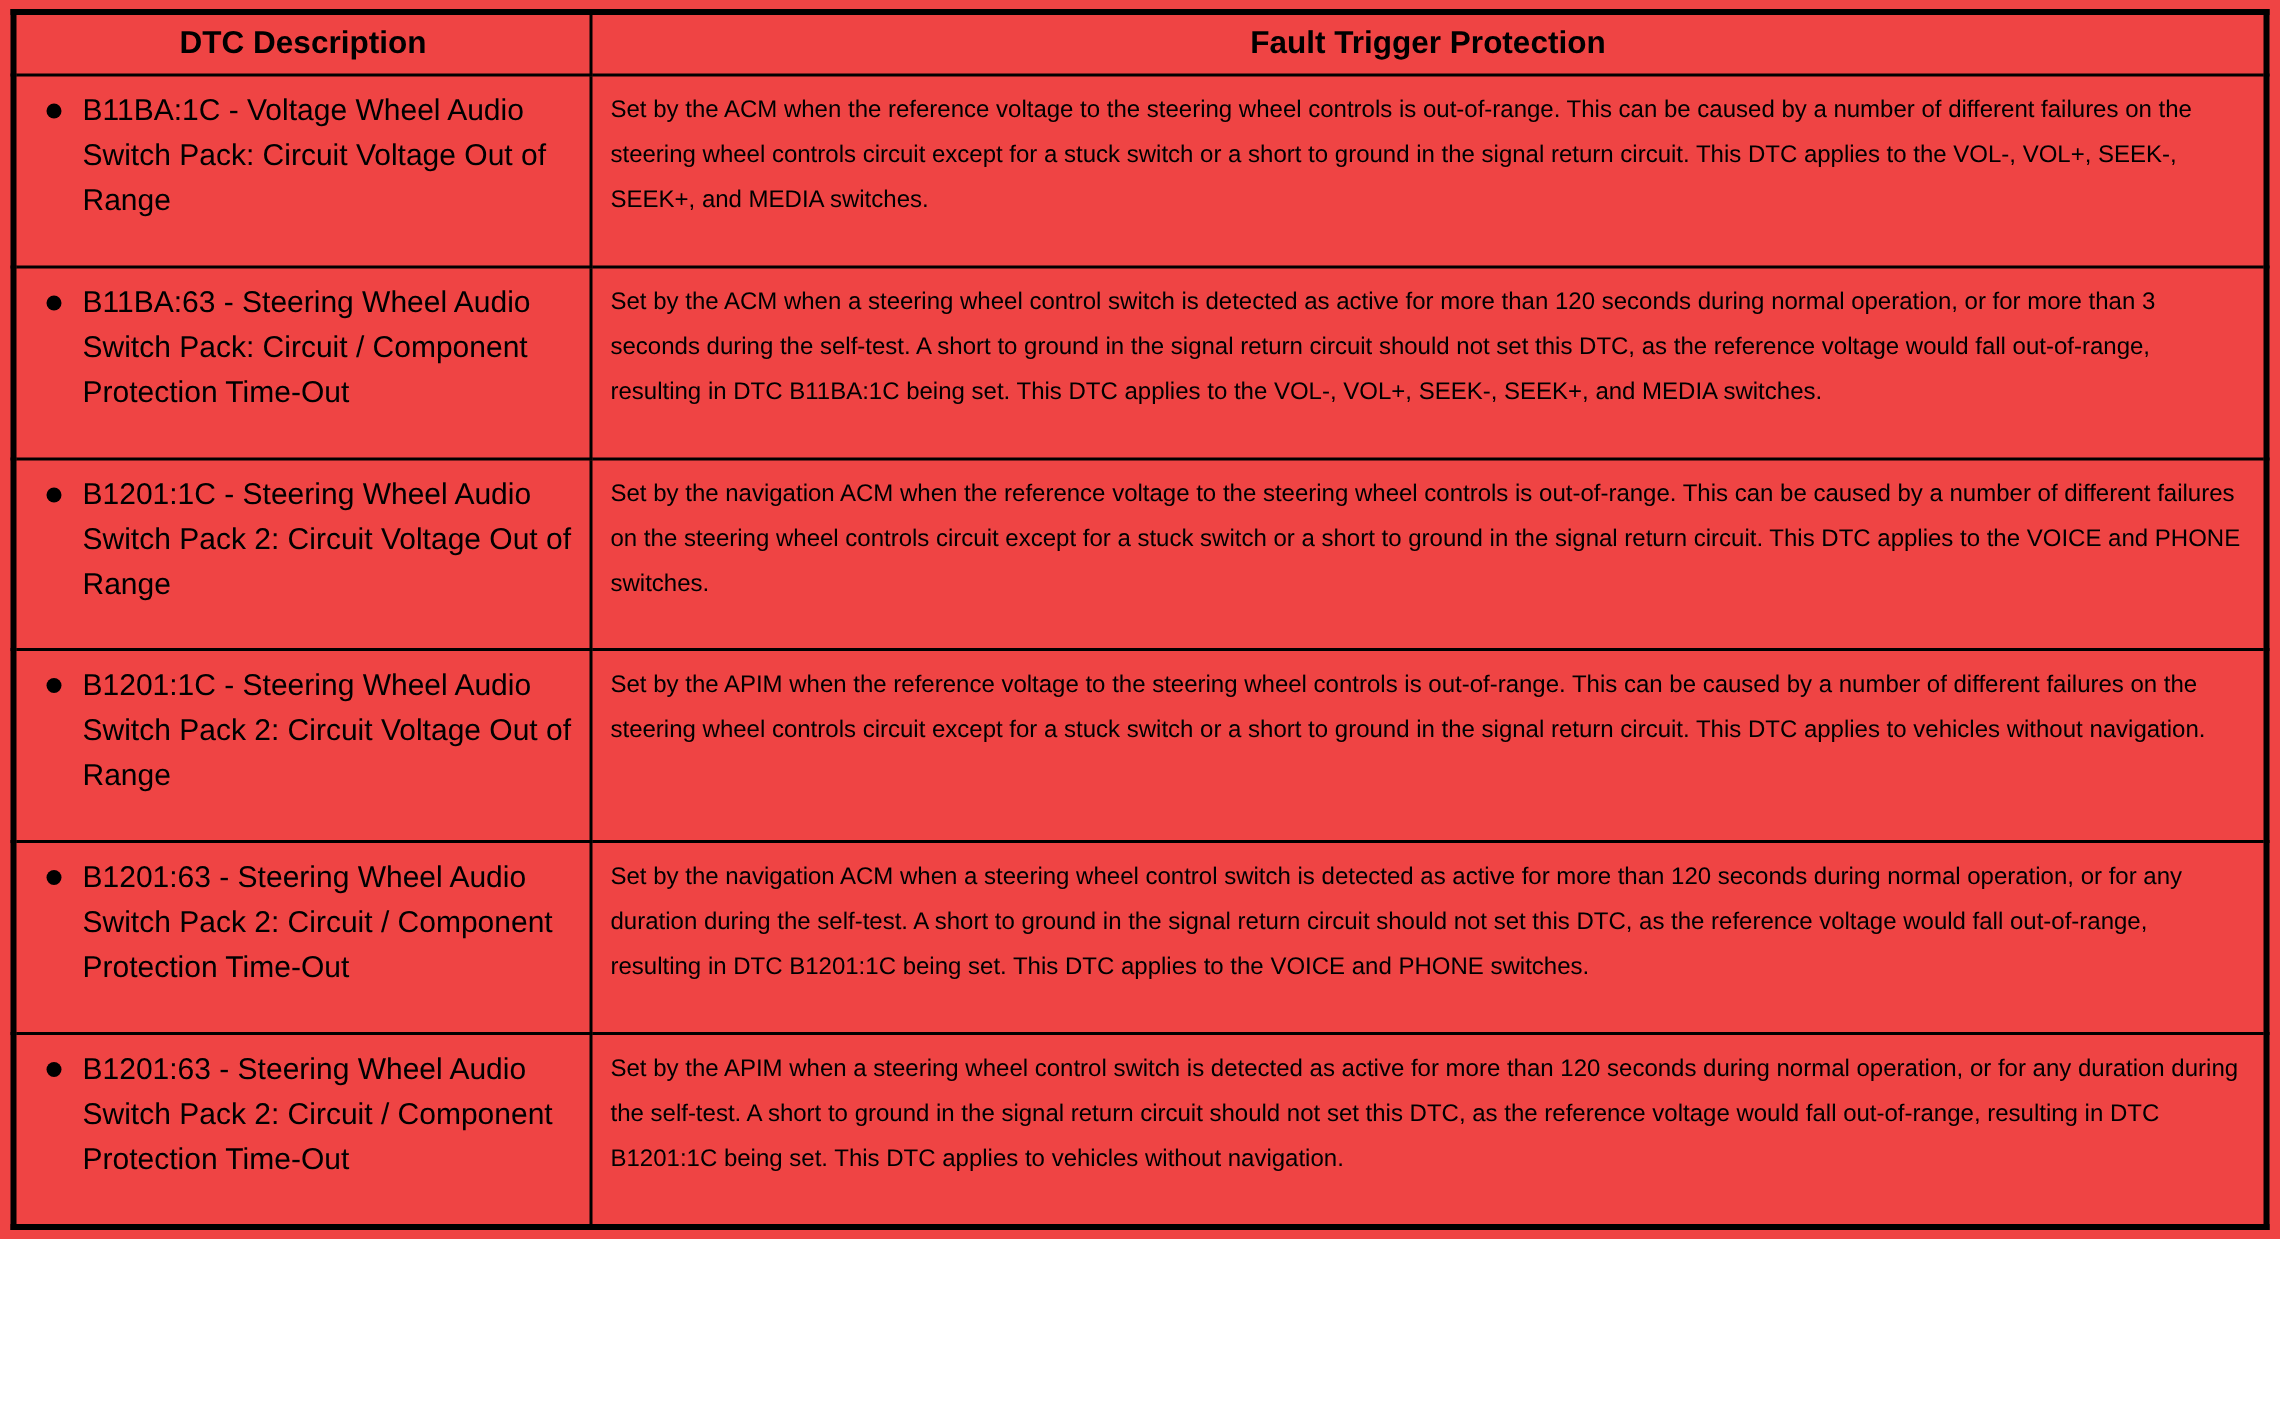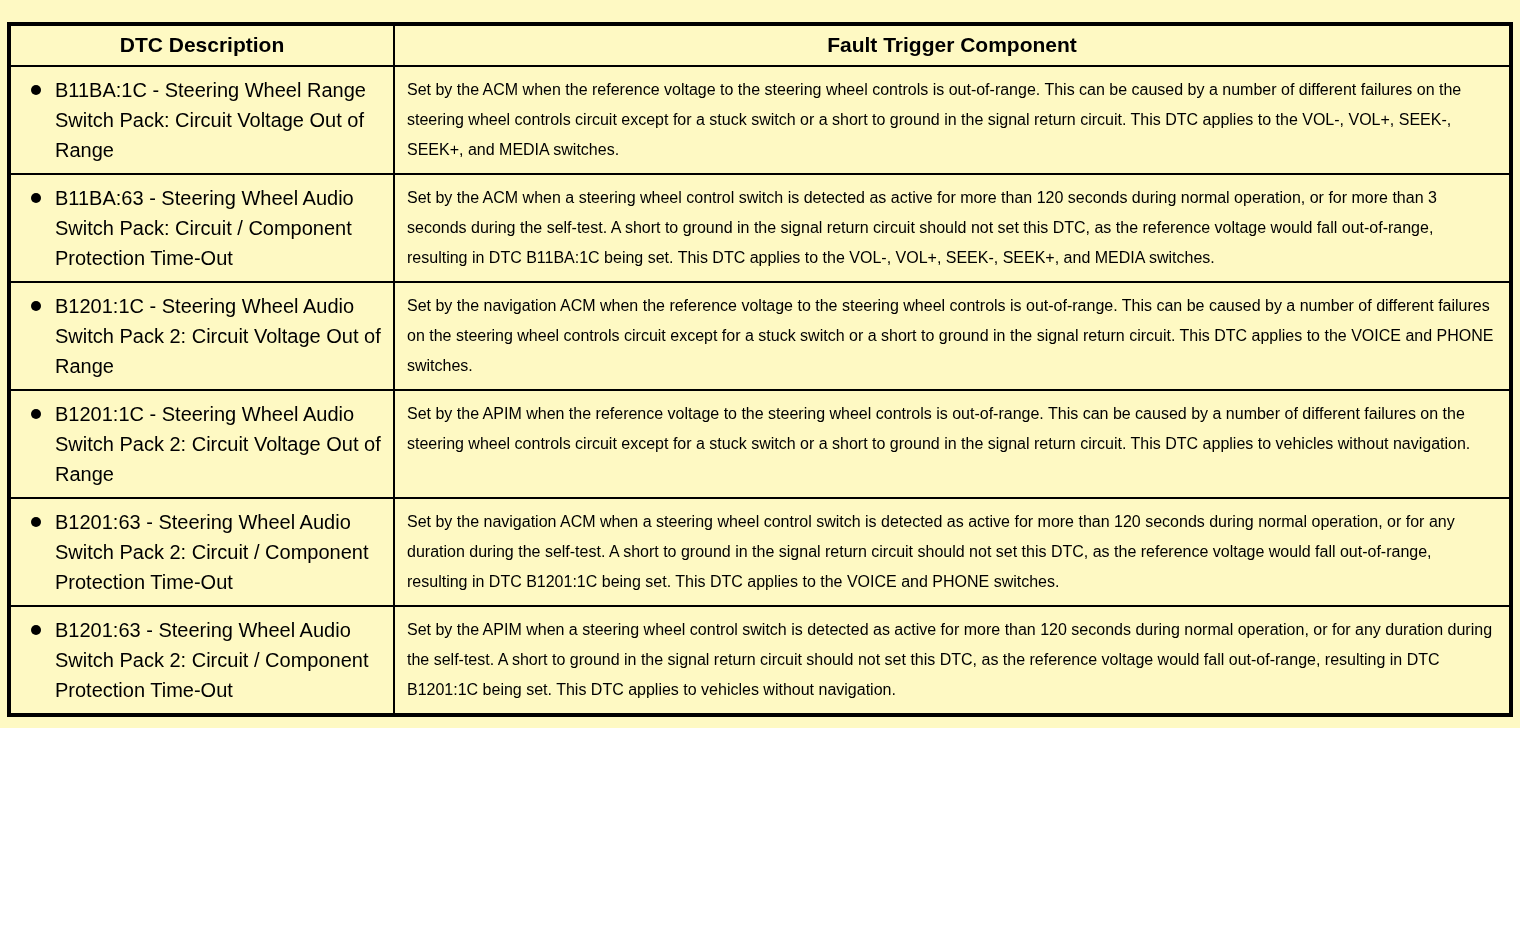--- a/index.html
+++ b/index.html
@@ -4,24 +4,24 @@
 <style>
   html, body {
     margin: 0;
     padding: 0;
     background: #ffffff;
     font-family: "Liberation Sans", "DejaVu Sans", sans-serif;
     color: #000000;
   }
   .page {
     width: 1520px;
-    height: 728px;
+    height: 826px;
     box-sizing: border-box;
-    padding: 22px 7px;
-    background: #fef9c3;
+    padding: 6px 7px;
+    background: #ef4444;
   }
   table.dtc-table {
     width: 100%;
     height: 100%;
     border-collapse: collapse;
     table-layout: fixed;
     border: 4px solid #000000;
   }
   table.dtc-table th,
   table.dtc-table td {
@@ -69,29 +69,29 @@
 
 <div class="page">
   <table class="dtc-table">
     <colgroup>
       <col class="col-dtc">
       <col class="col-cond">
     </colgroup>
     <thead>
       <tr>
         <th class="header-cell">DTC Description</th>
-        <th class="header-cell">Fault Trigger Component</th>
+        <th class="header-cell">Fault Trigger Protection</th>
       </tr>
     </thead>
     <tbody id="table-body">
         <tr>
           <td class="dtc-cell">
             <div class="bullet-item">
               <span class="bullet"></span>
-              <span class="dtc-text">B11BA:1C - Steering Wheel Range Switch Pack: Circuit Voltage Out of Range</span>
+              <span class="dtc-text">B11BA:1C - Voltage Wheel Audio Switch Pack: Circuit Voltage Out of Range</span>
             </div>
           </td>
           <td class="cond-cell"><span>Set by the ACM when the reference voltage to the steering wheel controls is out-of-range. This can be caused by a number of different failures on the steering wheel controls circuit except for a stuck switch or a short to ground in the signal return circuit. This DTC applies to the VOL-, VOL+, SEEK-, SEEK+, and MEDIA switches.</span></td>
         </tr>
         <tr>
           <td class="dtc-cell">
             <div class="bullet-item">
               <span class="bullet"></span>
               <span class="dtc-text">B11BA:63 - Steering Wheel Audio Switch Pack: Circuit / Component Protection Time-Out</span>
             </div>

